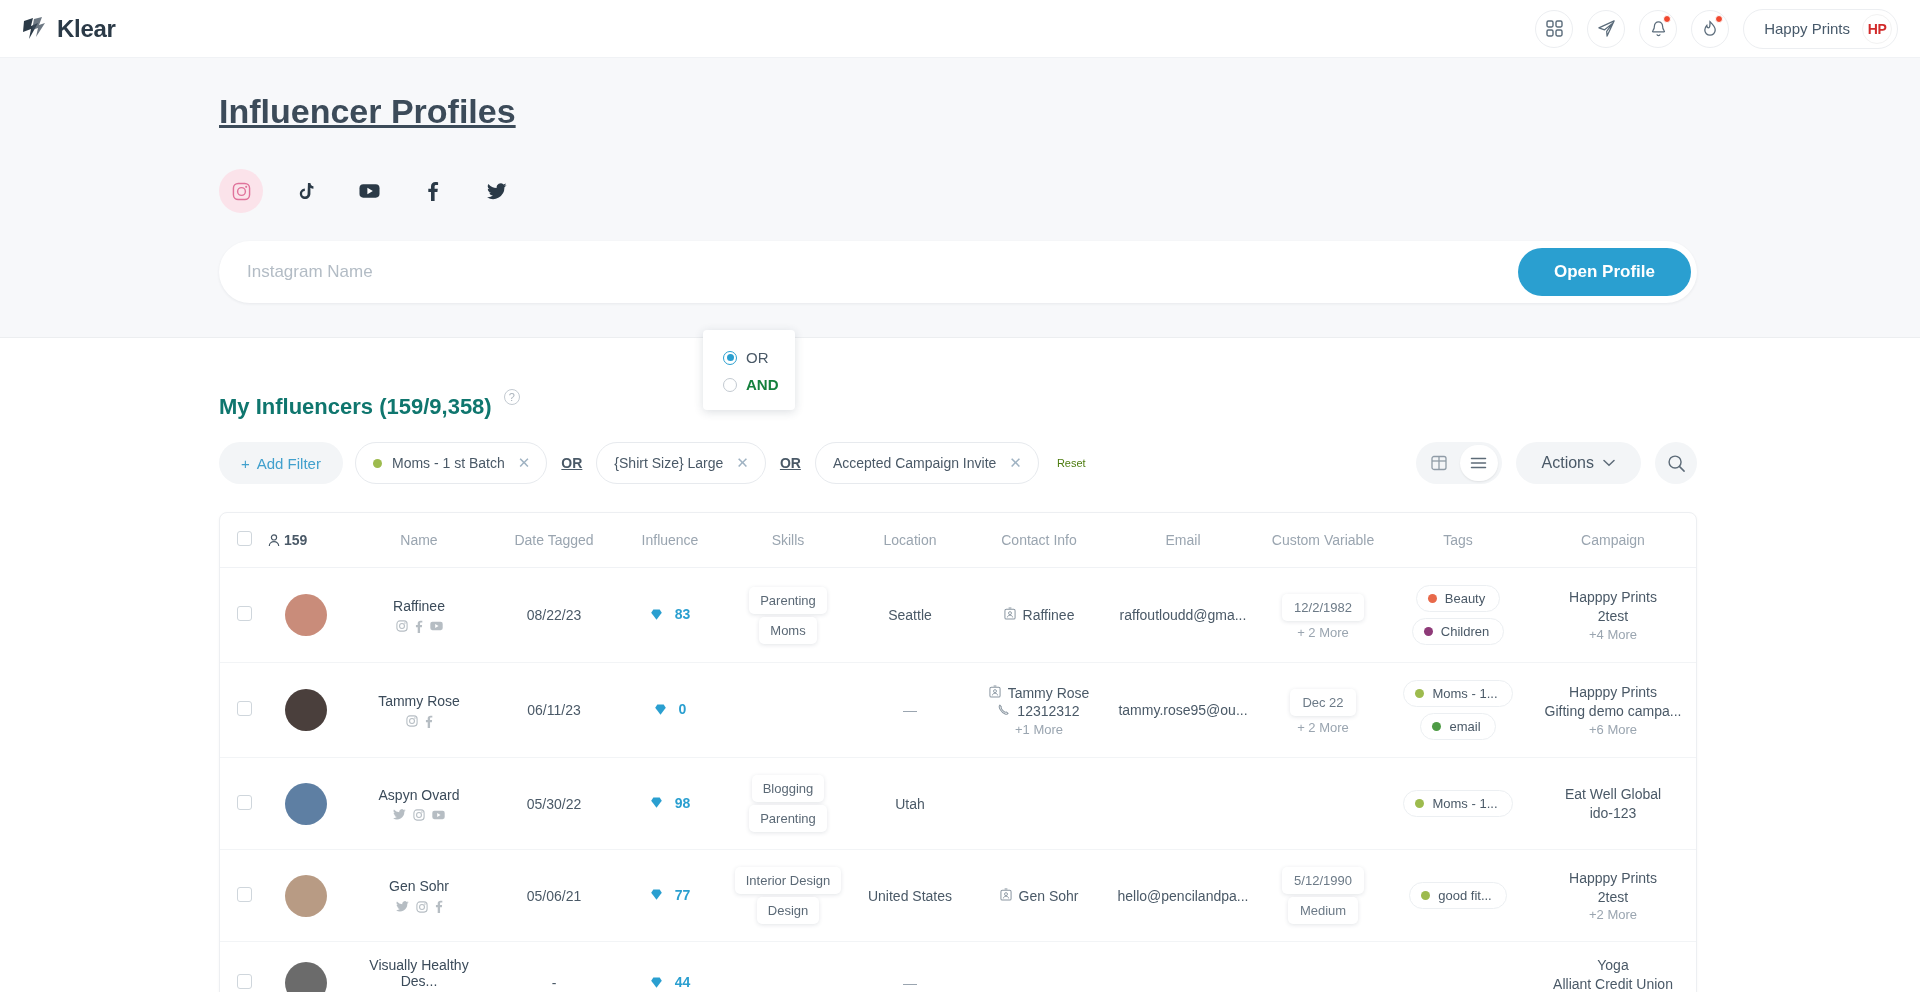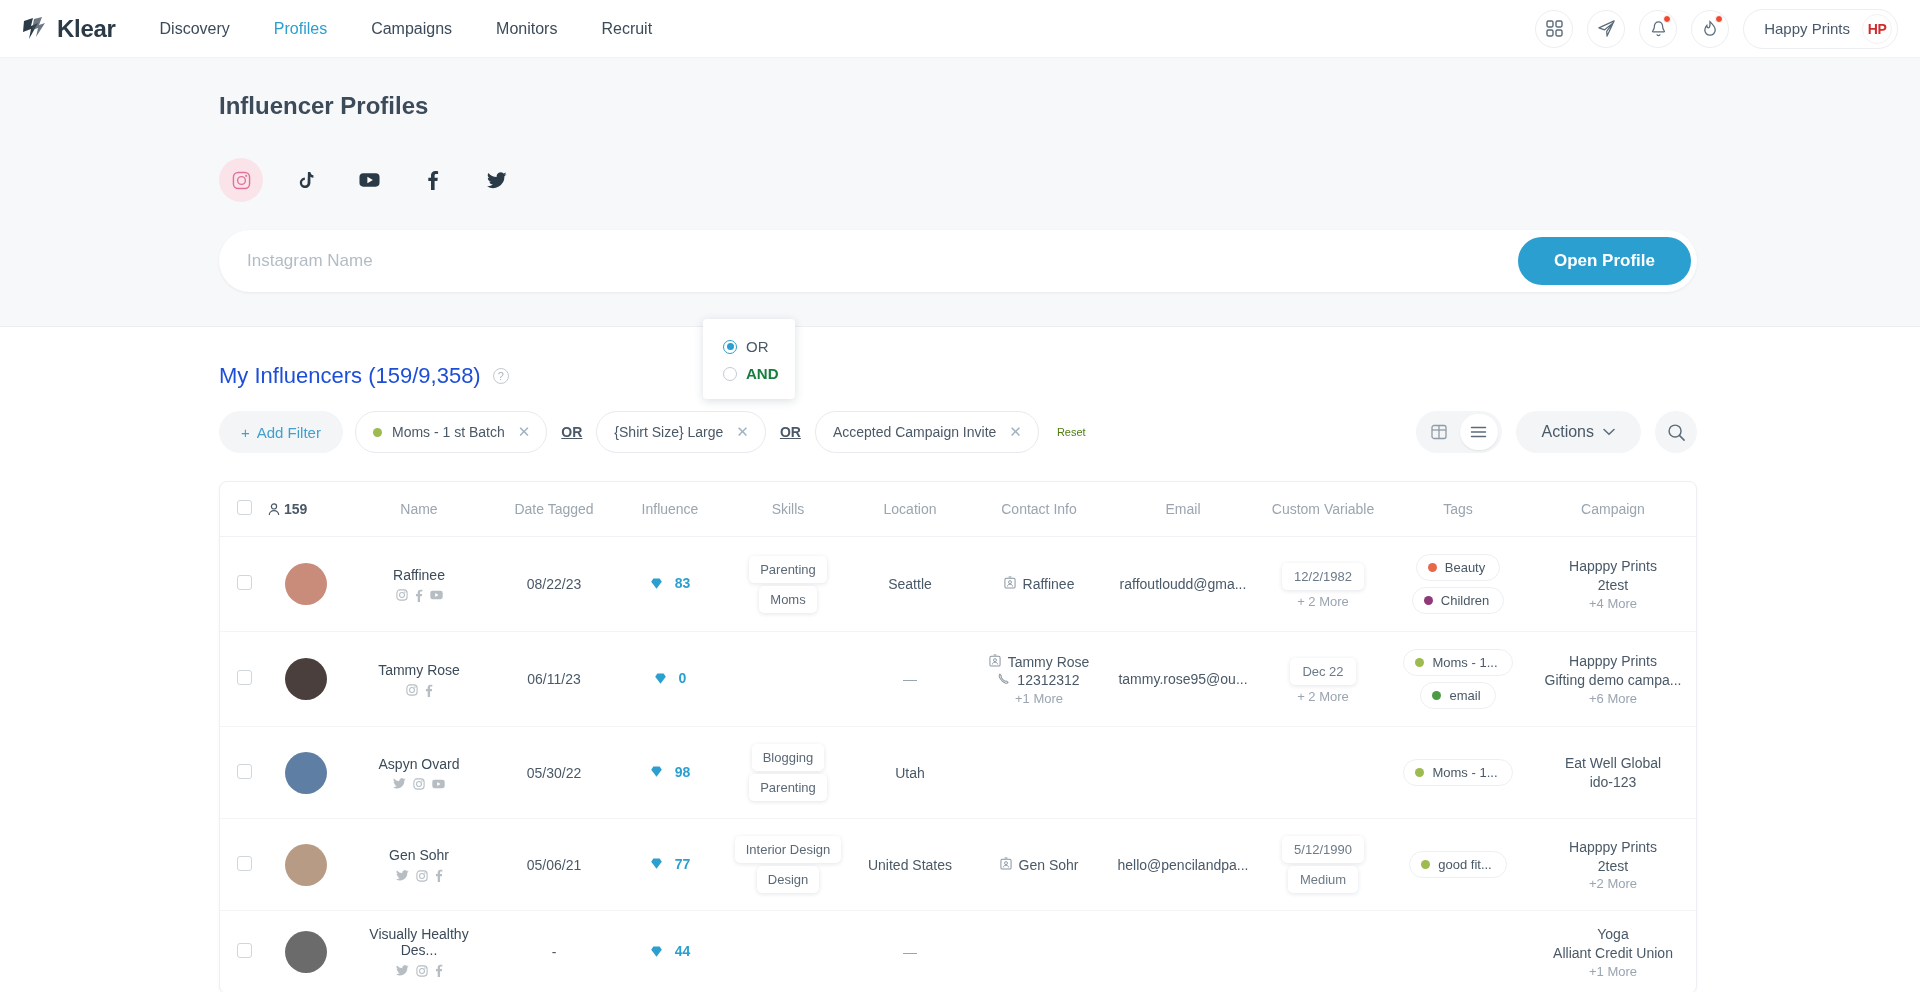--- a/index.html
+++ b/index.html
@@ -60,22 +60,23 @@
     font-size: 14px; font-weight: 800; color: #d12b2b; letter-spacing: -0.5px;
   }
 
   
   .search-panel {
     background: #f7f8fa;
     border-bottom: 1px solid #eceef0;
     padding: 20px 0 34px 0;
   }
   .page-title {
-    font-size: 24px; font-weight: 700; color: #3c4b59;
+    font-size: 34px; font-weight: 700; color: #3c4b59;
     margin: 14px 0 8px 219px;
+    text-decoration: underline;
   }
   .network-row { display: flex; align-items: center; gap: 20px; margin: 38px 0 0 219px; }
   .net-icon {
     width: 44px; height: 44px; border-radius: 50%;
     display: flex; align-items: center; justify-content: center;
     cursor: pointer;
   }
   .net-icon.active { background: #fbe3ea; }
 
   .search-bar {
@@ -93,21 +94,21 @@
   .search-input::placeholder { color: #b3bcc5; }
   .open-profile-btn {
     height: 48px; padding: 0 36px; border: none; border-radius: 26px;
     background: #2a9fd0; color: #fff; font-size: 17px; font-weight: 700;
     cursor: pointer; font-family: "Liberation Sans", sans-serif;
   }
 
   
   .list-section { padding: 36px 0 0 0; position: relative; }
   .list-head { display: flex; align-items: center; margin: 0 0 0 219px; }
-  .list-title { font-size: 22px; color: #1d4ed8; font-weight: 400; }
+  .list-title { font-size: 22px; color: #0f766e; font-weight: 700; margin-top: 20px; }
   .help-icon {
     margin-left: 12px; width: 16px; height: 16px; border-radius: 50%;
     border: 1px solid #c3cad1; color: #aab3bc; font-size: 11px;
     display: inline-flex; align-items: center; justify-content: center;
     cursor: pointer;
   }
 
   .filter-row {
     display: flex; align-items: center; gap: 12px;
     margin: 22px 0 0 219px; width: 1478px;
@@ -234,27 +235,20 @@
 </head>
 <body>
 
 <div class="topbar">
   <div class="brand">
     <svg class="brand-logo" viewBox="0 0 28 28">
       <path d="M4 6 L13 3 L11 11 L18 8 L9 24 L11 14 L3 17 Z" fill="#2b3a47"></path>
       <path d="M14 4 L22 2 L19 10 L25 8 L16 22 L18 13 L12 15 Z" fill="#3c4b59" opacity="0.75"></path>
     </svg>
     <span class="brand-name">Klear</span>
-  </div>
-  <div class="mainnav">
-    <div class="navlink">Discovery</div>
-    <div class="navlink active">Profiles</div>
-    <div class="navlink">Campaigns</div>
-    <div class="navlink">Monitors</div>
-    <div class="navlink">Recruit</div>
   </div>
 
   <div class="topright">
     <div class="icon-btn">
       <svg width="17" height="17" viewBox="0 0 17 17">
         <rect x="1" y="1" width="6" height="6" rx="1.4" fill="none" stroke="#5a6b7a" stroke-width="1.4"></rect>
         <rect x="10" y="1" width="6" height="6" rx="1.4" fill="none" stroke="#5a6b7a" stroke-width="1.4"></rect>
         <rect x="1" y="10" width="6" height="6" rx="1.4" fill="none" stroke="#5a6b7a" stroke-width="1.4"></rect>
         <rect x="10" y="10" width="6" height="6" rx="1.4" fill="none" stroke="#5a6b7a" stroke-width="1.4"></rect>
       </svg>

